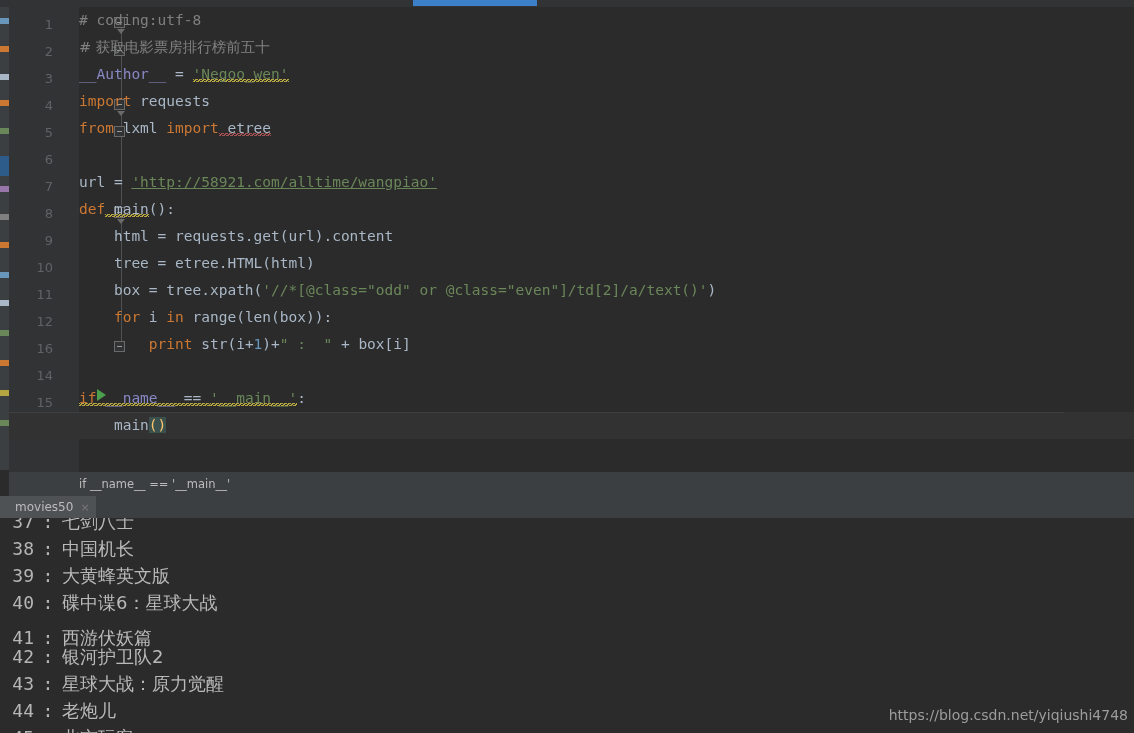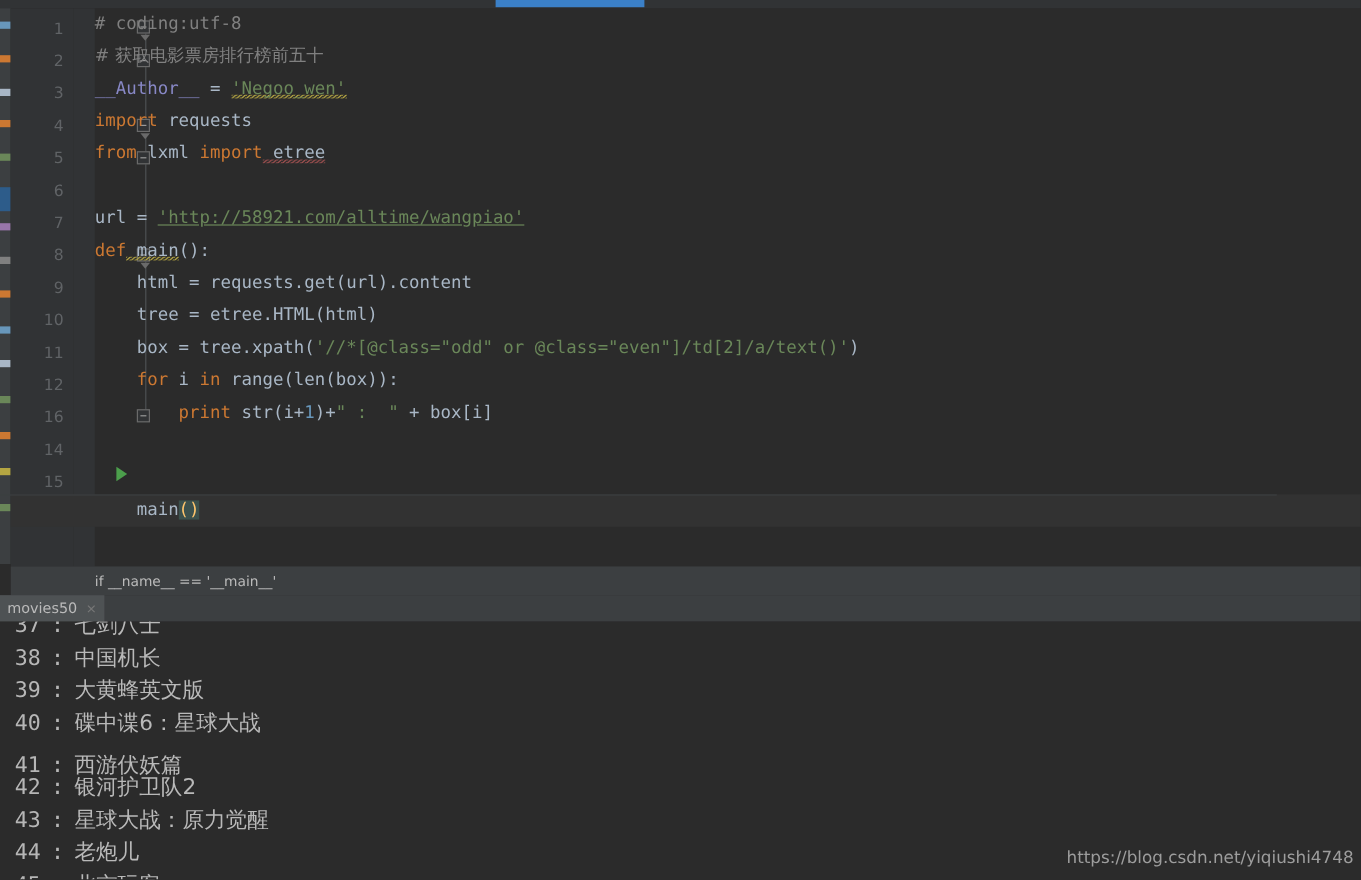--- a/index.html
+++ b/index.html
@@ -73,21 +73,21 @@
   .brace{background:#3b514d;color:#ffc66d;}
 
   
   .crumbbar{position:absolute;left:9px;top:472px;width:1125px;height:24px;background:#3c3f41;}
   .crumbbar .txt{
     position:absolute;left:70px;top:0;line-height:24px;font-size:11.5px;color:#bbbbbb;
     font-family:"DejaVu Sans",sans-serif;white-space:pre;
   }
   
   .tabbar{position:absolute;left:0;top:496px;width:1134px;height:22px;background:#3c3f41;border-bottom:1px solid #292929;}
-  .tab{position:absolute;left:0;top:0;height:22px;display:flex;align-items:center;padding:0 6px 0 6px;background:#4e5254;}
+  .tab{position:absolute;left:0;top:0;height:22px;display:flex;align-items:center;padding:0 6px 0 15px;background:#4e5254;}
   .tab .name{font-size:12px;color:#bbbbbb;font-family:"DejaVu Sans",sans-serif;}
   .tab .x{margin-left:7px;font-size:11px;color:#777777;line-height:1;}
 
   
   .console{position:absolute;left:0;top:518px;width:1134px;height:215px;background:#2b2b2b;overflow:hidden;}
   .orow{position:absolute;left:0;width:1046px;height:27px;line-height:27px;white-space:pre;
         font-size:18px;color:#a9b7c6;}
   .orow .idx{display:inline-block;width:34px;text-align:right;font-family:"DejaVu Sans Mono",monospace;color:#b6b6b6;}
   .orow .col{display:inline-block;width:28px;text-align:center;font-family:"DejaVu Sans Mono",monospace;color:#b6b6b6;}
   .orow .ttl{font-family:"DejaVu Sans",sans-serif;color:#b9b9b9;}
@@ -187,20 +187,21 @@
       <div class="row" style="top:243px"><span class="id">    tree = etree.HTML(html)</span></div>
 
       <div class="row" style="top:270px"><span class="id">    box = tree.xpath(</span><span class="str">'//*[@class="odd" or @class="even"]/td[2]/a/text()'</span><span class="id">)</span></div>
 
       <div class="row" style="top:297px"><span class="kw">    for</span><span class="id"> i </span><span class="kw">in</span><span class="id"> range(len(box)):</span></div>
 
       <div class="row" style="top:324px"><span class="kw">        print</span><span class="id"> str(i+</span><span class="num">1</span><span class="id">)+</span><span class="str">" :  "</span><span class="id"> + box[i]</span></div>
 
       <div class="row" style="top:351px"></div>
 
+      <div class="row" style="top:378px"><span class="kw wavy-y">if</span><span class="bi wavy-y"> __name__ </span><span class="id wavy-y">== </span><span class="str wavy-y">'__main__'</span><span class="id">:</span></div>
 
       <div class="row cur" style="top:405px"><div class="curline-top" style="top:0;left:-70px;"></div><span class="id">    main</span><span class="brace">()</span></div>
 
     </div>
   </div>
 
   <div class="crumbbar">
     <span class="txt">if __name__ == '__main__'</span>
   </div>
 

